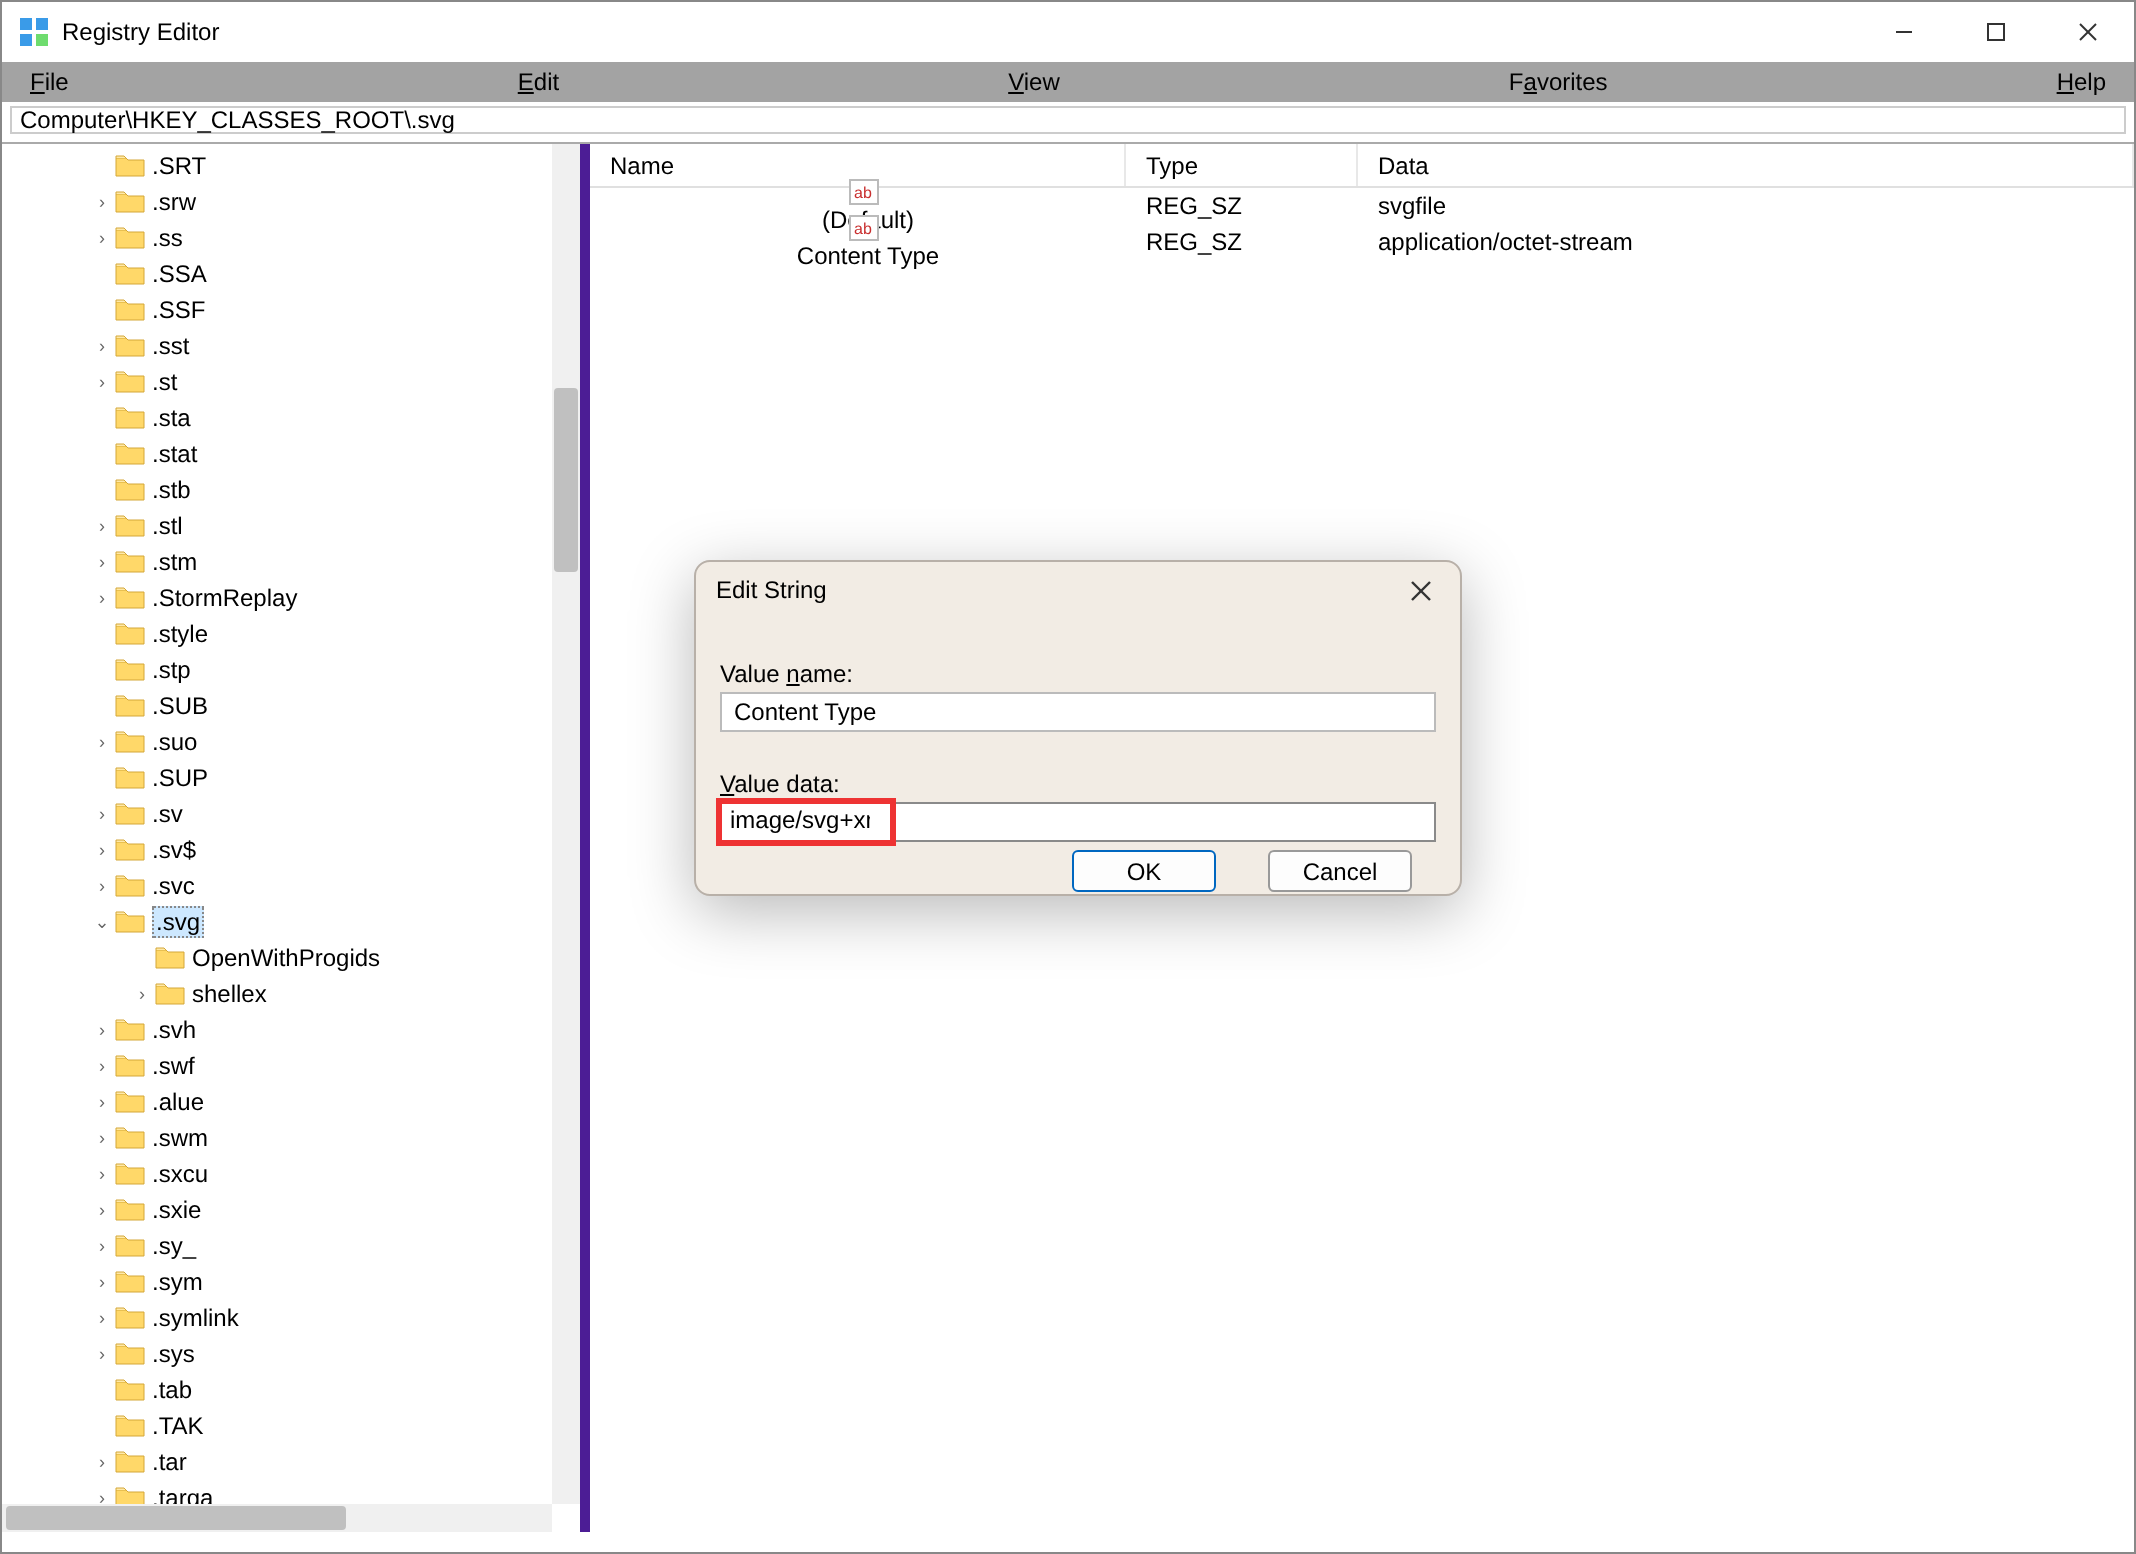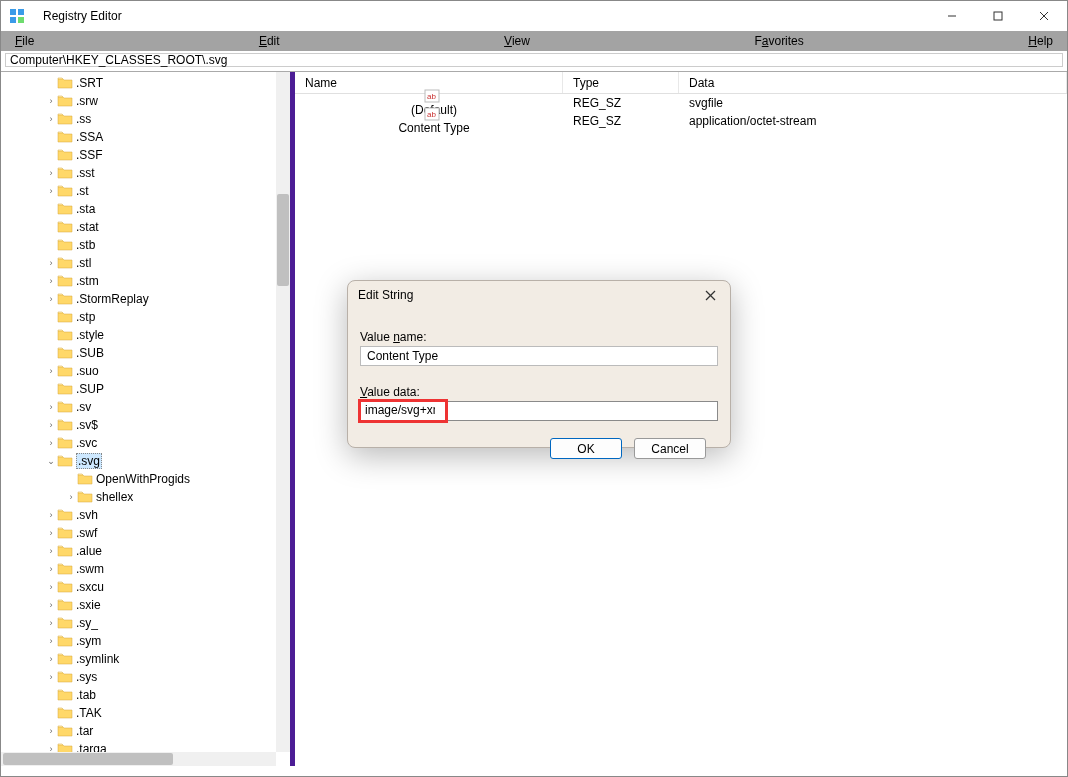--- a/index.html
+++ b/index.html
@@ -12,21 +12,20 @@
   overflow: hidden;
   border: 1px solid #888;
   position: relative;
 }
 .titlebar {
   height: 30px;
   display: flex;
   align-items: center;
   padding-left: 8px;
   background: #fff;
-  gap: 12px;
 }
 .titlebar .app-icon {
   width: 16px; height: 16px;
   margin-right: 6px;
 }
 .titlebar .title { font-size: 12px; }
 .winctrl { margin-left: auto; display: flex; }
 .winctrl div {
   width: 46px; height: 30px;
   display: flex; align-items: center; justify-content: center;
@@ -217,22 +216,22 @@
   outline: none;
   height: 16px;
   font-size: 12px;
   padding: 0 4px;
   width: 78px;
   font-family: inherit;
 }
 .dialog-buttons {
   display: flex;
   justify-content: flex-end;
-  gap: 12px;
-  padding: 17px 12px 0 0;
+  gap: 26px;
+  padding: 4px 12px 0 0;
 }
 .dialog-buttons button {
   width: 72px;
   height: 21px;
   font-size: 12px;
   background: #fdfdfd;
   border: 1px solid #999;
   border-radius: 3px;
   font-family: inherit;
 }
@@ -405,30 +404,30 @@
             </svg></span>
           <span class="label">.StormReplay</span>
         </div>
         <div class="tree-row">
           <span class="indent1"></span>
           <span class="expander">&nbsp;</span>
           <span class="folder-icon"><svg width="16" height="14" viewBox="0 0 16 14">
               <path d="M1 3 L6 3 L7 4 L15 4 L15 12 L1 12 Z" fill="#ffd869" stroke="#d4a738" stroke-width="0.5"></path>
               <path d="M1 3 L1 2 L5 2 L6 3" fill="#ffe9a8" stroke="#d4a738" stroke-width="0.5"></path>
             </svg></span>
+          <span class="label">.style</span>
+        </div>
+        <div class="tree-row">
+          <span class="indent1"></span>
+          <span class="expander">&nbsp;</span>
+          <span class="folder-icon"><svg width="16" height="14" viewBox="0 0 16 14">
+              <path d="M1 3 L6 3 L7 4 L15 4 L15 12 L1 12 Z" fill="#ffd869" stroke="#d4a738" stroke-width="0.5"></path>
+              <path d="M1 3 L1 2 L5 2 L6 3" fill="#ffe9a8" stroke="#d4a738" stroke-width="0.5"></path>
+            </svg></span>
           <span class="label">.stp</span>
-        </div>
-        <div class="tree-row">
-          <span class="indent1"></span>
-          <span class="expander">&nbsp;</span>
-          <span class="folder-icon"><svg width="16" height="14" viewBox="0 0 16 14">
-              <path d="M1 3 L6 3 L7 4 L15 4 L15 12 L1 12 Z" fill="#ffd869" stroke="#d4a738" stroke-width="0.5"></path>
-              <path d="M1 3 L1 2 L5 2 L6 3" fill="#ffe9a8" stroke="#d4a738" stroke-width="0.5"></path>
-            </svg></span>
-          <span class="label">.style</span>
         </div>
         <div class="tree-row">
           <span class="indent1"></span>
           <span class="expander">&nbsp;</span>
           <span class="folder-icon"><svg width="16" height="14" viewBox="0 0 16 14">
               <path d="M1 3 L6 3 L7 4 L15 4 L15 12 L1 12 Z" fill="#ffd869" stroke="#d4a738" stroke-width="0.5"></path>
               <path d="M1 3 L1 2 L5 2 L6 3" fill="#ffe9a8" stroke="#d4a738" stroke-width="0.5"></path>
             </svg></span>
           <span class="label">.SUB</span>
         </div>

